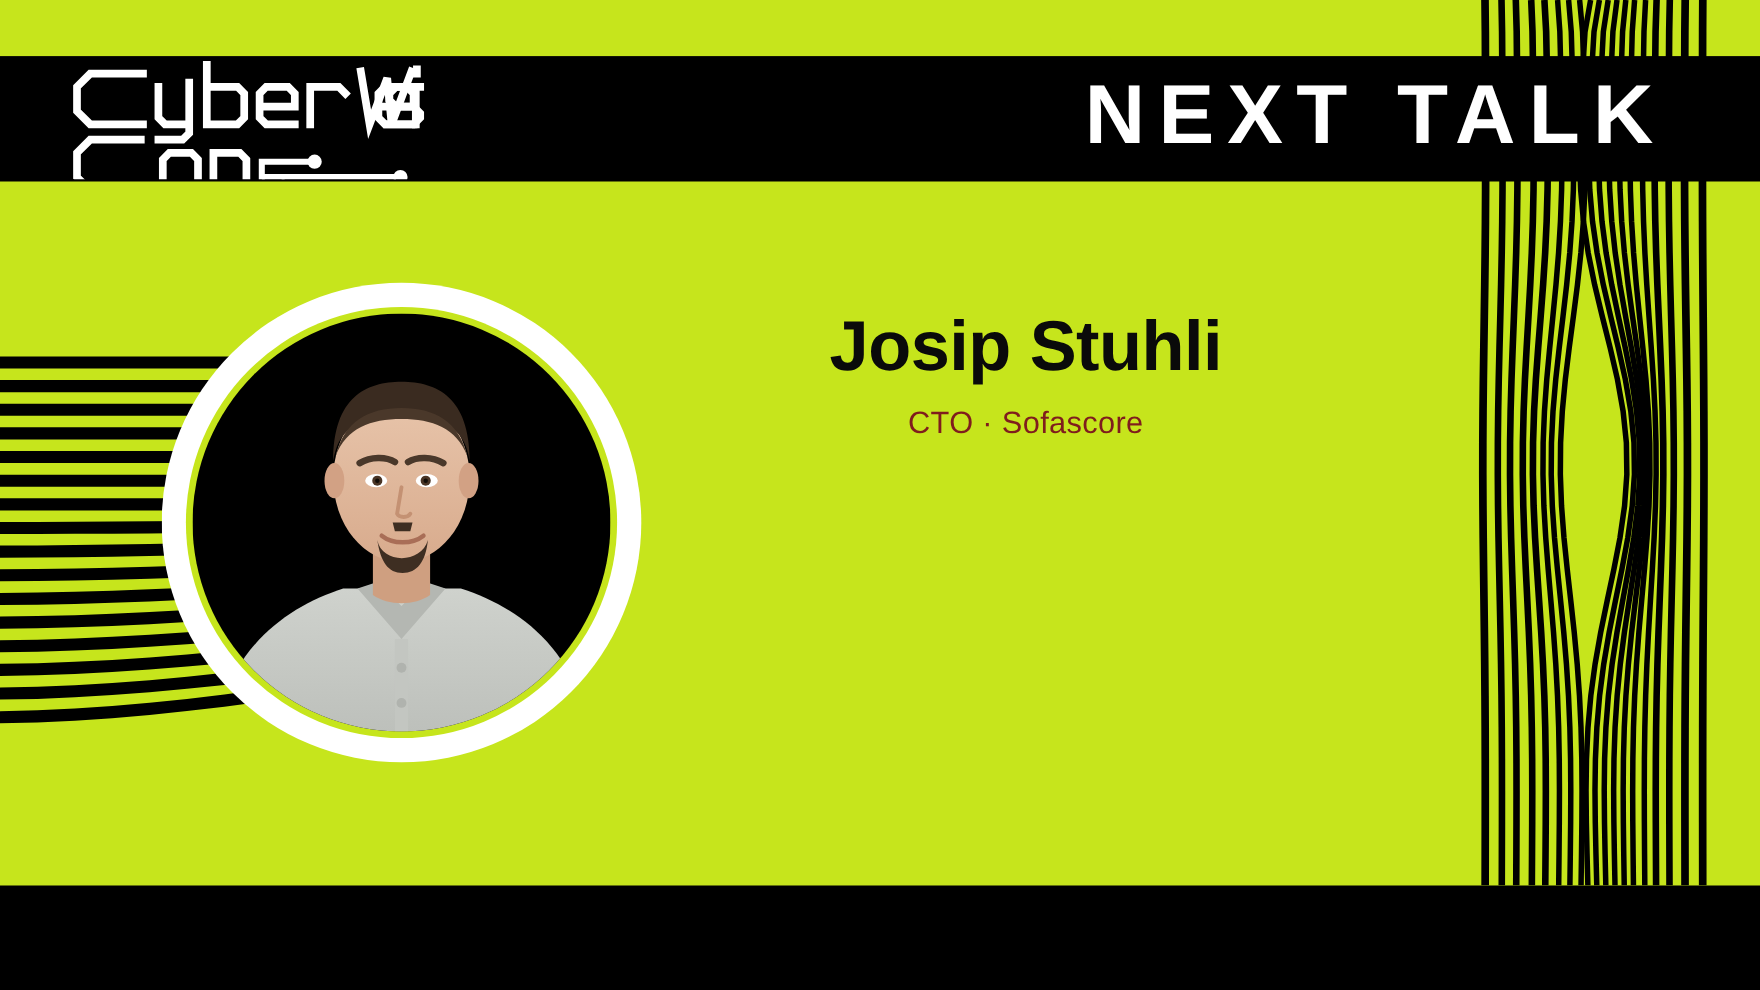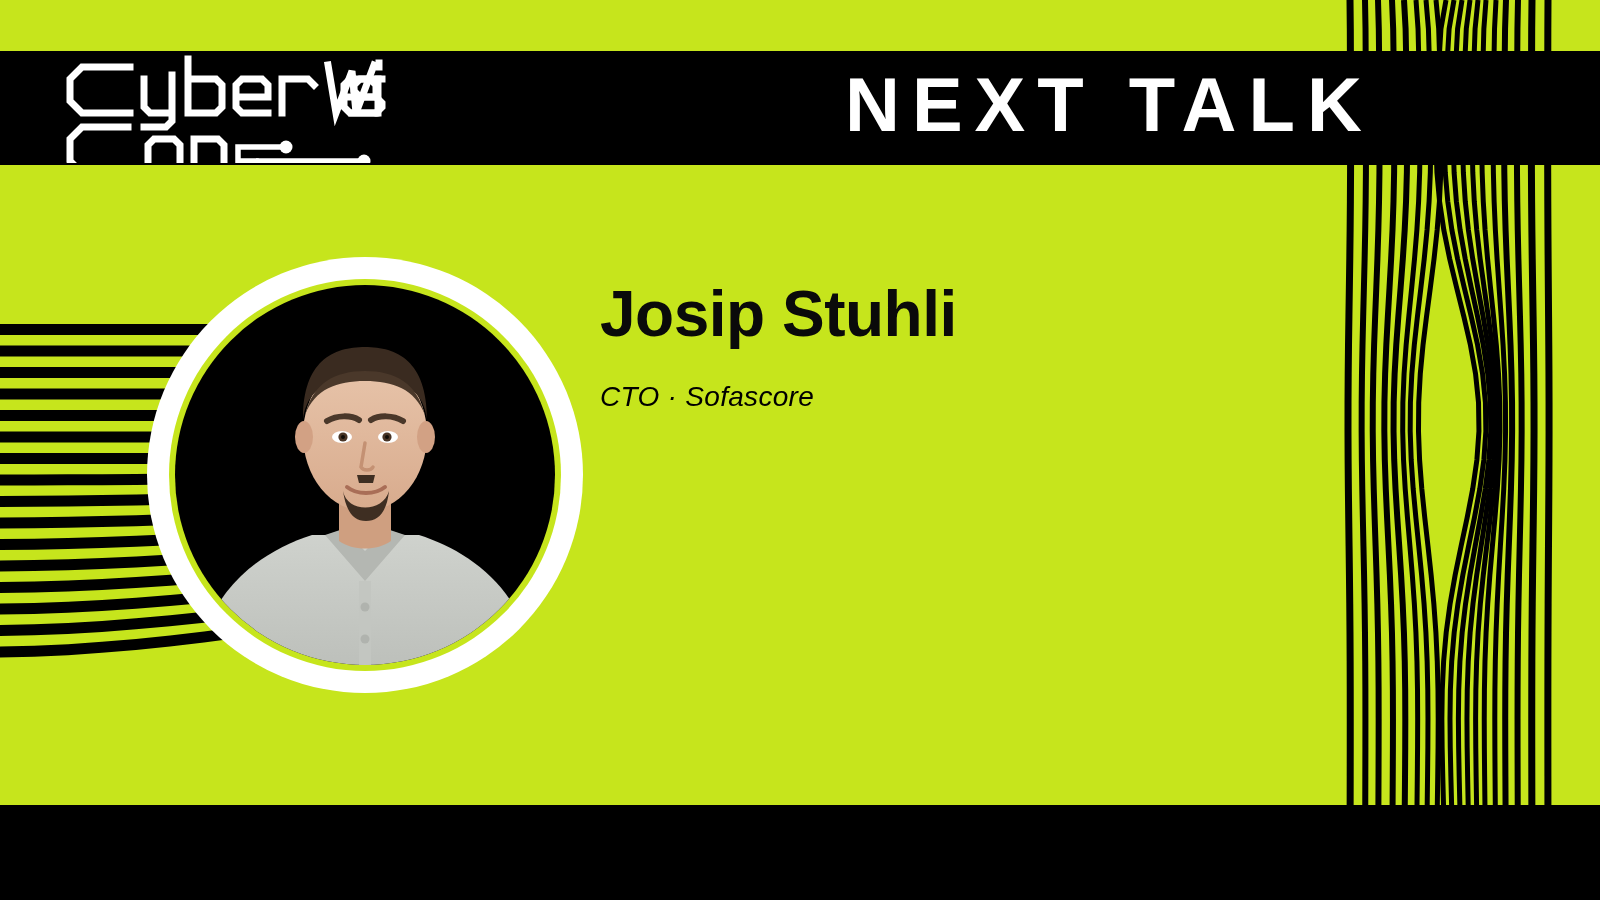--- a/index.html
+++ b/index.html
@@ -39,21 +39,21 @@
   
   #logo-block {
     position:absolute; left:60px; top:53px; width:330px; height:110px;
     z-index:7;
   }
   #logo-svg { width:330px; height:110px; display:block; }
 
   
   #next-talk {
     position:absolute; left:845px; top:51px; width:670px; height:108px;
-    display:flex; align-items:center; justify-content:flex-start;
+    display:flex; align-items:center; justify-content:flex-end;
     z-index:7;
   }
   #next-talk-text {
     color:#ffffff;
     font-family:"Liberation Sans", sans-serif;
     font-weight:bold;
     font-size:76px;
     letter-spacing:12px;
     line-height:1;
     white-space:nowrap;
@@ -62,36 +62,35 @@
   
   #portrait {
     position:absolute; left:147px; top:229px;
     width:437px; height:492px;
     z-index:5;
   }
   #portrait-svg { width:437px; height:492px; display:block; }
 
   
   #text-col {
-    position:absolute; left:600px; top:280px; width:705px;
-    z-index:7; text-align:left;
+    position:absolute; left:580px; top:280px; width:705px;
+    z-index:7; text-align:center;
   }
   #speaker-name {
     color:#0a0a0a;
     font-family:"Liberation Sans", sans-serif;
     font-weight:bold;
     font-size:64px;
     line-height:1.08;
     letter-spacing:-0.5px;
   }
   #speaker-role {
-    margin-top:32px;
-    color:#000000;
-    font-family:"Liberation Sans", sans-serif;
-    font-style:italic;
+    margin-top:20px;
+    color:#7f1d1d;
+    font-family:"Liberation Sans", sans-serif;
     font-weight:normal;
     font-size:28px;
     letter-spacing:0.3px;
   }
   #talk-title {
     margin-top:44px;
     color:#080808;
     font-family:"Liberation Sans", sans-serif;
     font-weight:bold;
     font-size:68px;

